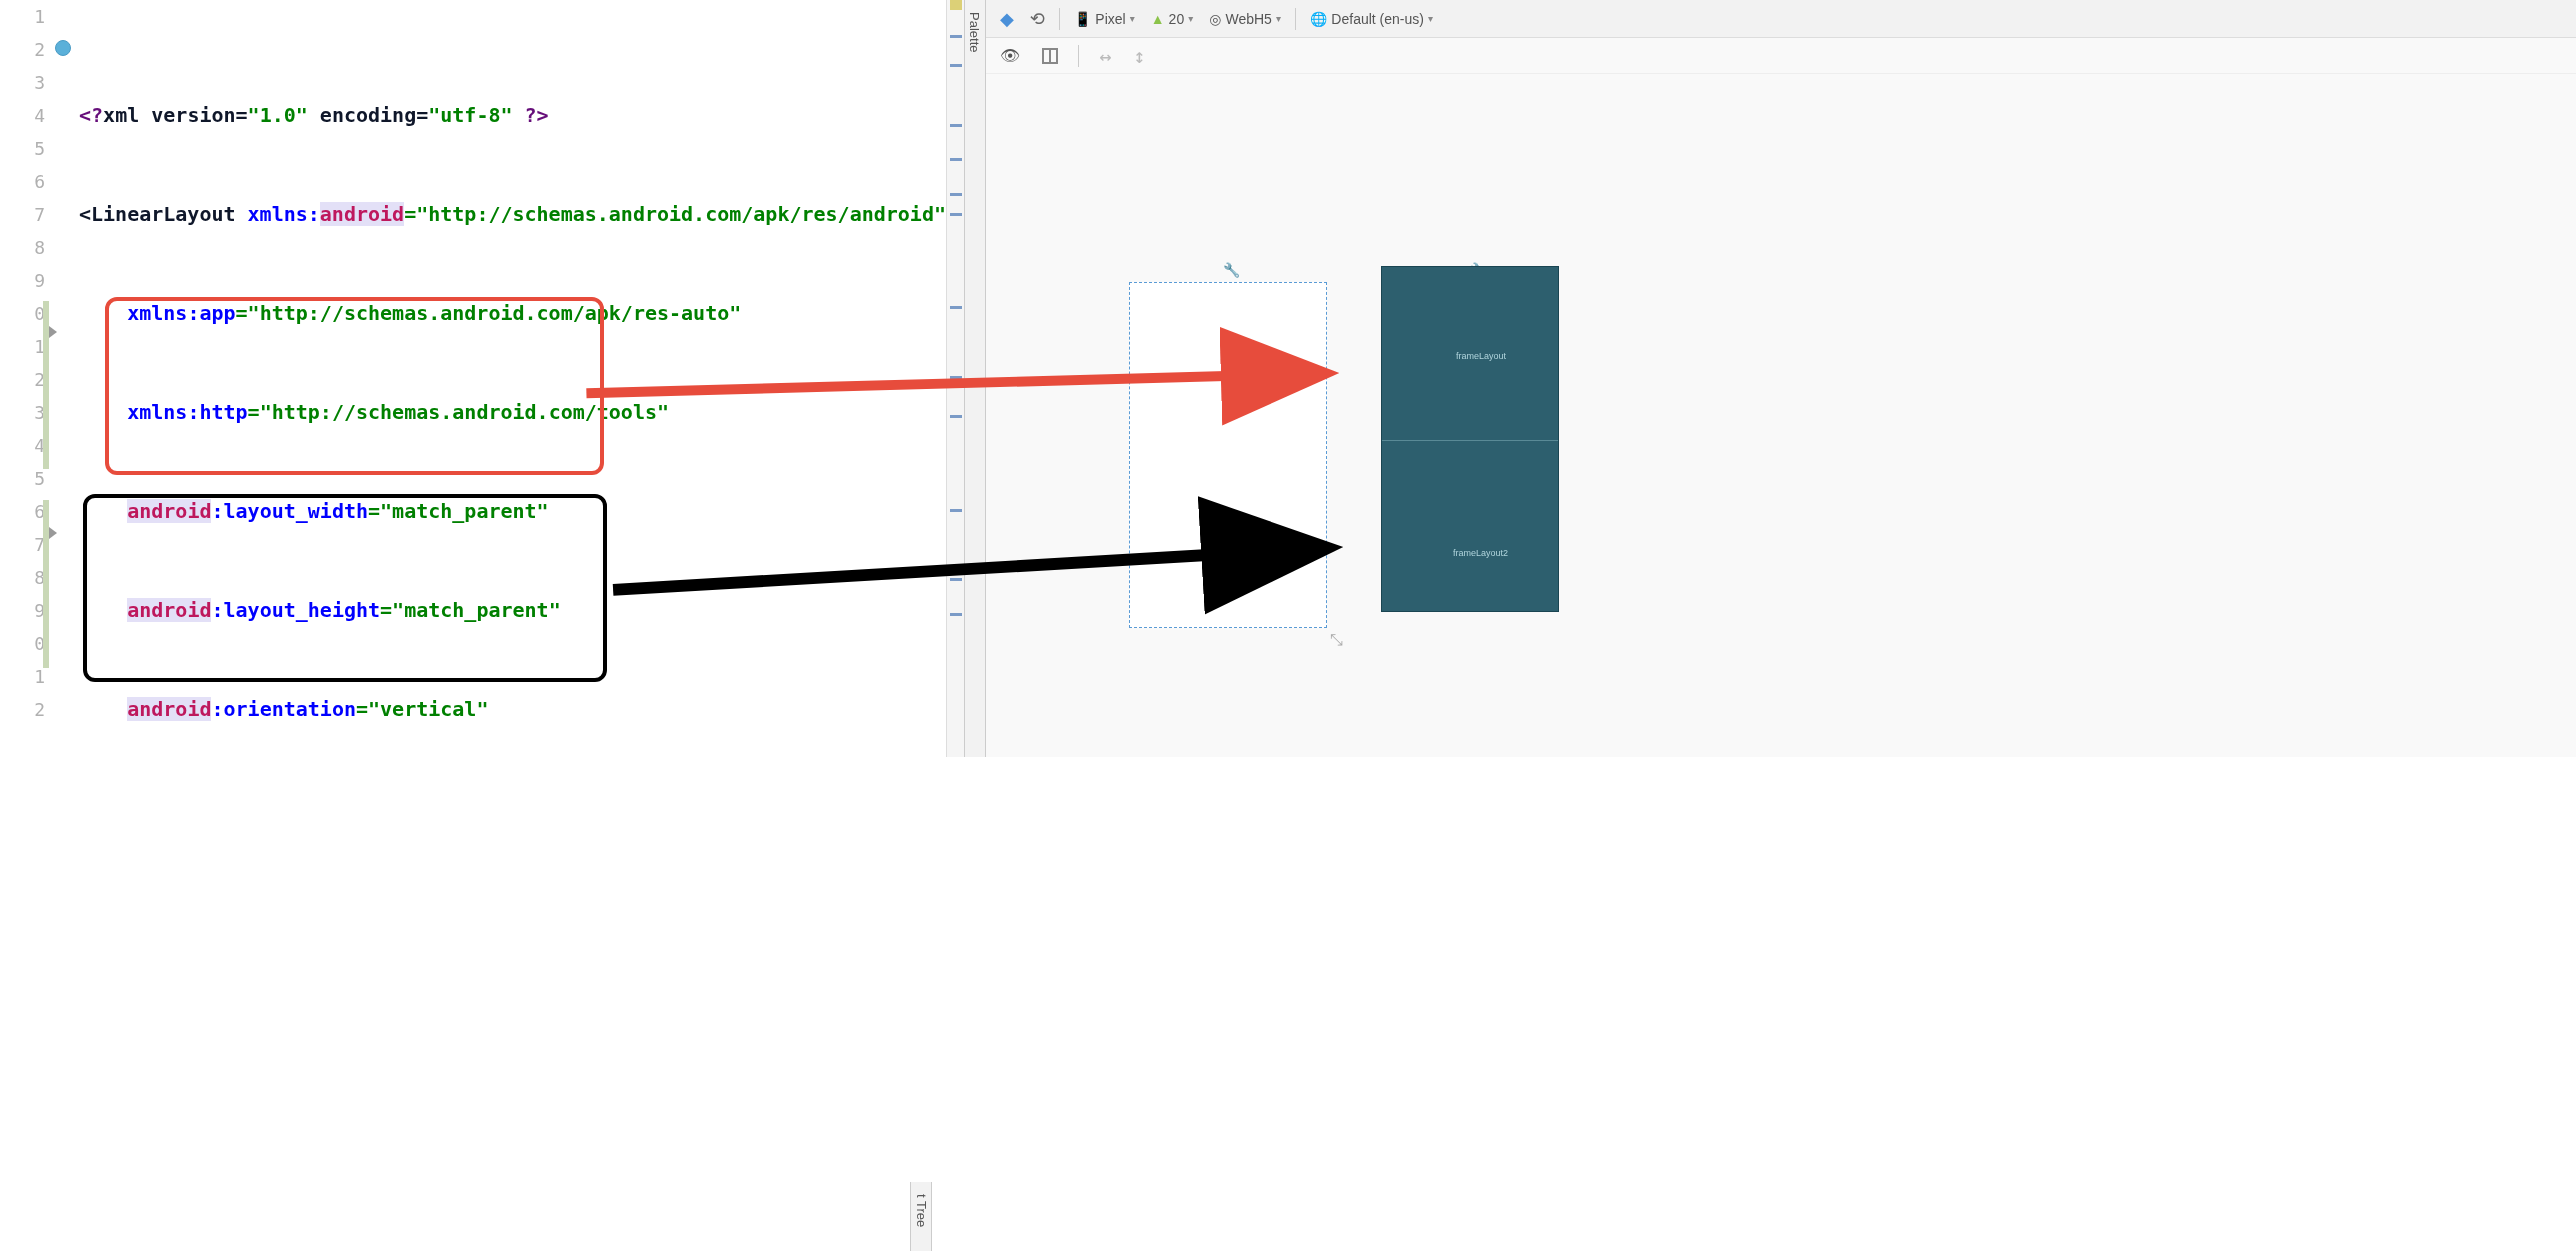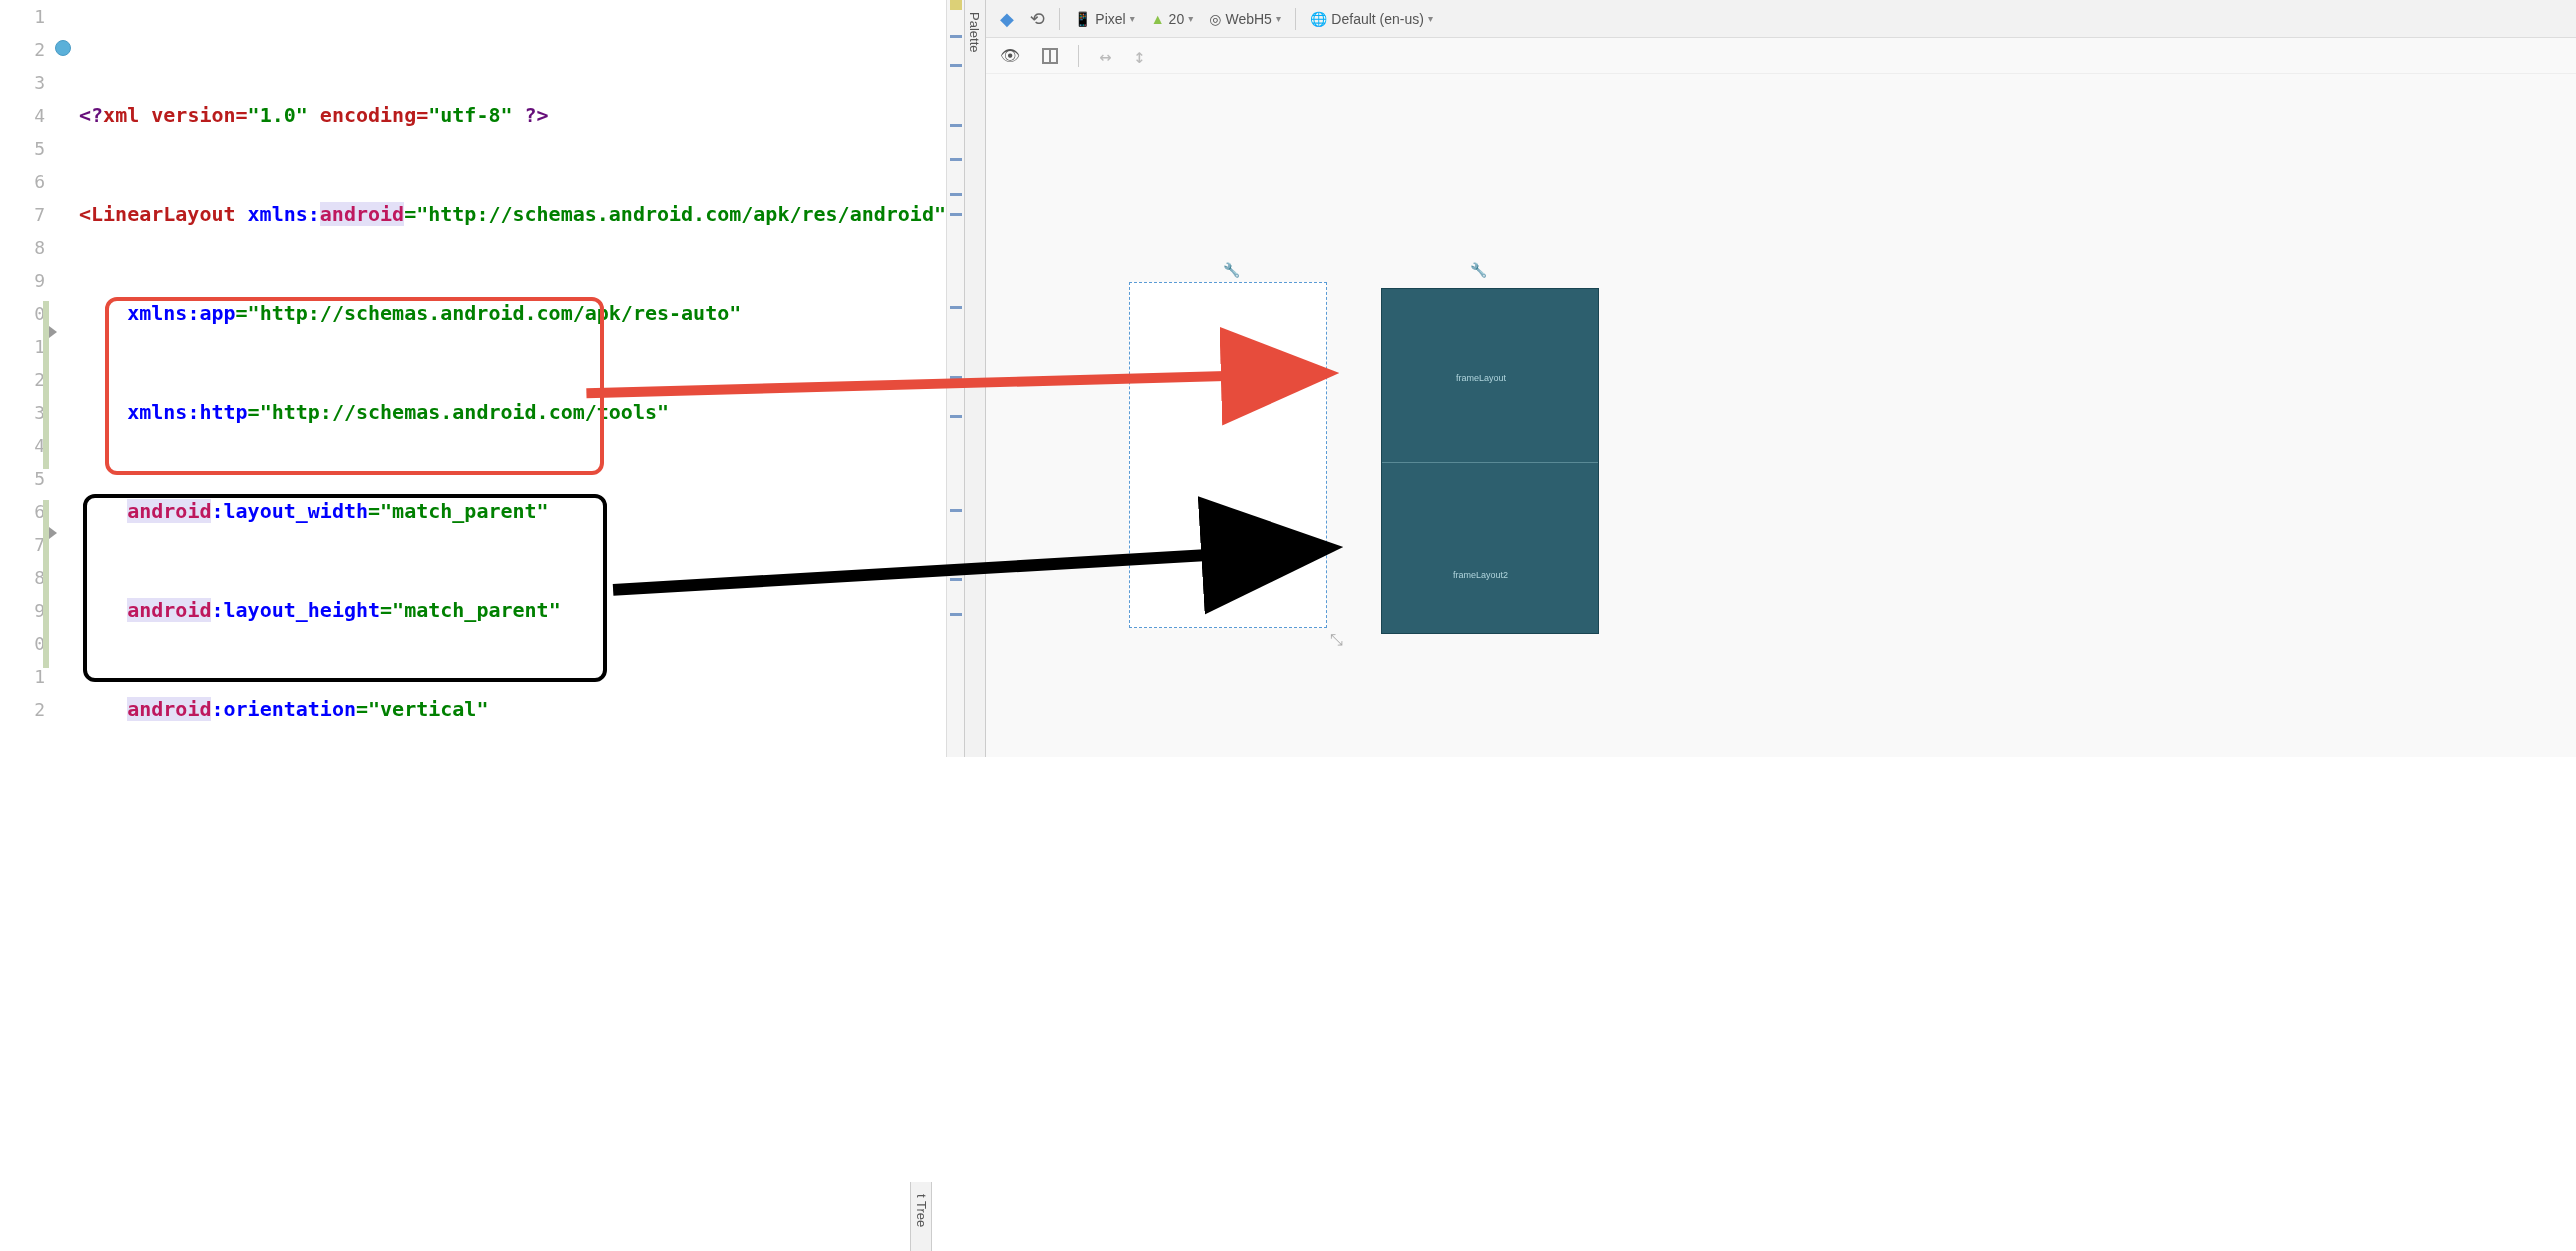--- a/index.html
+++ b/index.html
@@ -58,21 +58,21 @@
 .code-area {
   flex: 1;
   padding-left: 6px;
   line-height: 33px;
   white-space: pre;
   position: relative;
   font-weight: bold;
 }
 .code-line { height: 33px; position: relative; }
 .hl-line { position: absolute; left: 0; right: 0; height: 33px; top: 167px; background: #fffae3; z-index: -1; }
-.tok-tag { color: #b91c1c; }
+.tok-tag { color: #0f172a; }
 .tok-attr-ns { color: #be185d; background: #e3e0f7; }
 .tok-attr { color: #0000ff; }
 .tok-str { color: #008000; }
 .tok-keyword { color: #660e7a; font-weight: bold;}
 .box-red {
   position: absolute;
   border: 4px solid #e74c3c;
   border-radius: 12px;
   pointer-events: none;
 }
@@ -308,21 +308,21 @@
     <span class="tb-btn" style="color:#bbb;">↔</span>
     <span class="tb-btn" style="color:#bbb;">↕</span>
   </div>
   <div class="preview-area">
     <span class="wrench" style="left:237px; top:188px;">🔧</span>
     <span class="wrench" style="left:484px; top:188px;">🔧</span>
 
     <div class="device-outline" style="left:143px; top:208px; width:198px; height:346px;"></div>
     <span class="resize-handle" style="left:344px; top:556px;">⤡</span>
 
-    <div class="device-blueprint" style="left:395px; top:214px; width:218px; height:346px;text-align:right;">
+    <div class="device-blueprint" style="left:395px; top:192px; width:178px; height:346px;text-align:right;">
       <div class="frame-divider" style="top:173px;"></div>
       <div class="frame-label" style="left:74px; top:84px;">frameLayout</div>
       <div class="frame-label" style="left:71px; top:257px;margin-top:24px;">frameLayout2</div>
     </div>
   </div>
 </div>
 
 <svg class="arrow" style="left:0; top:0; width:100%; height:100%; position:absolute;" viewBox="0 0 2606 1266" width="2576" height="1251">
   <defs>
     <marker id="arrRed" markerWidth="12" markerHeight="10" refX="10" refY="5" orient="auto">

